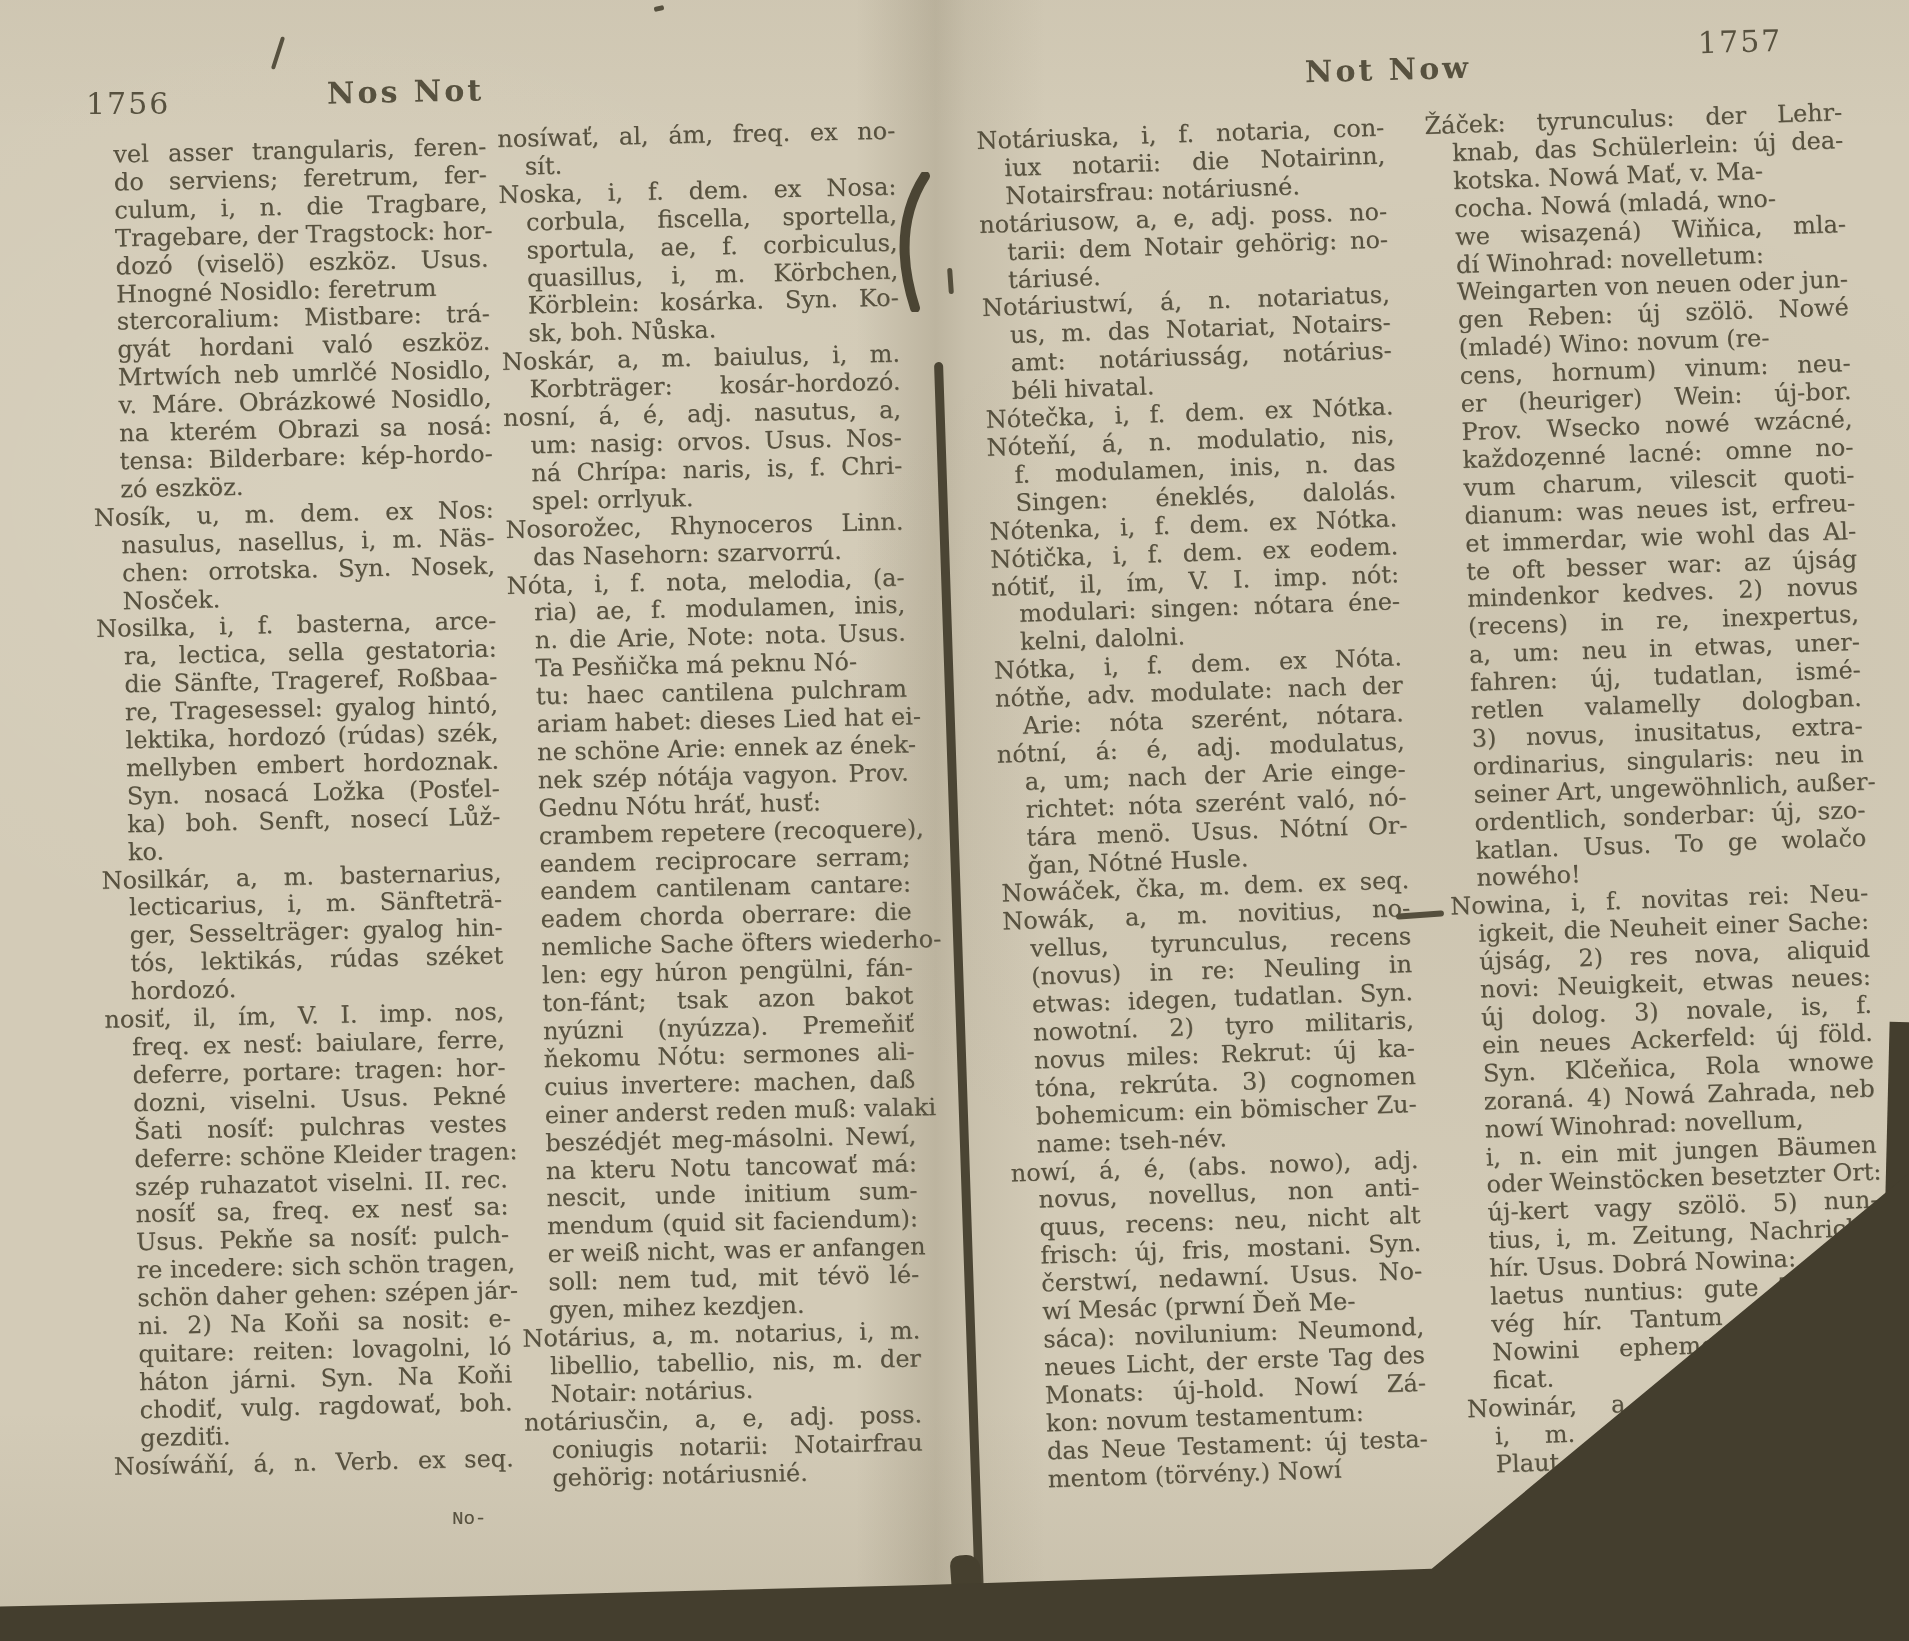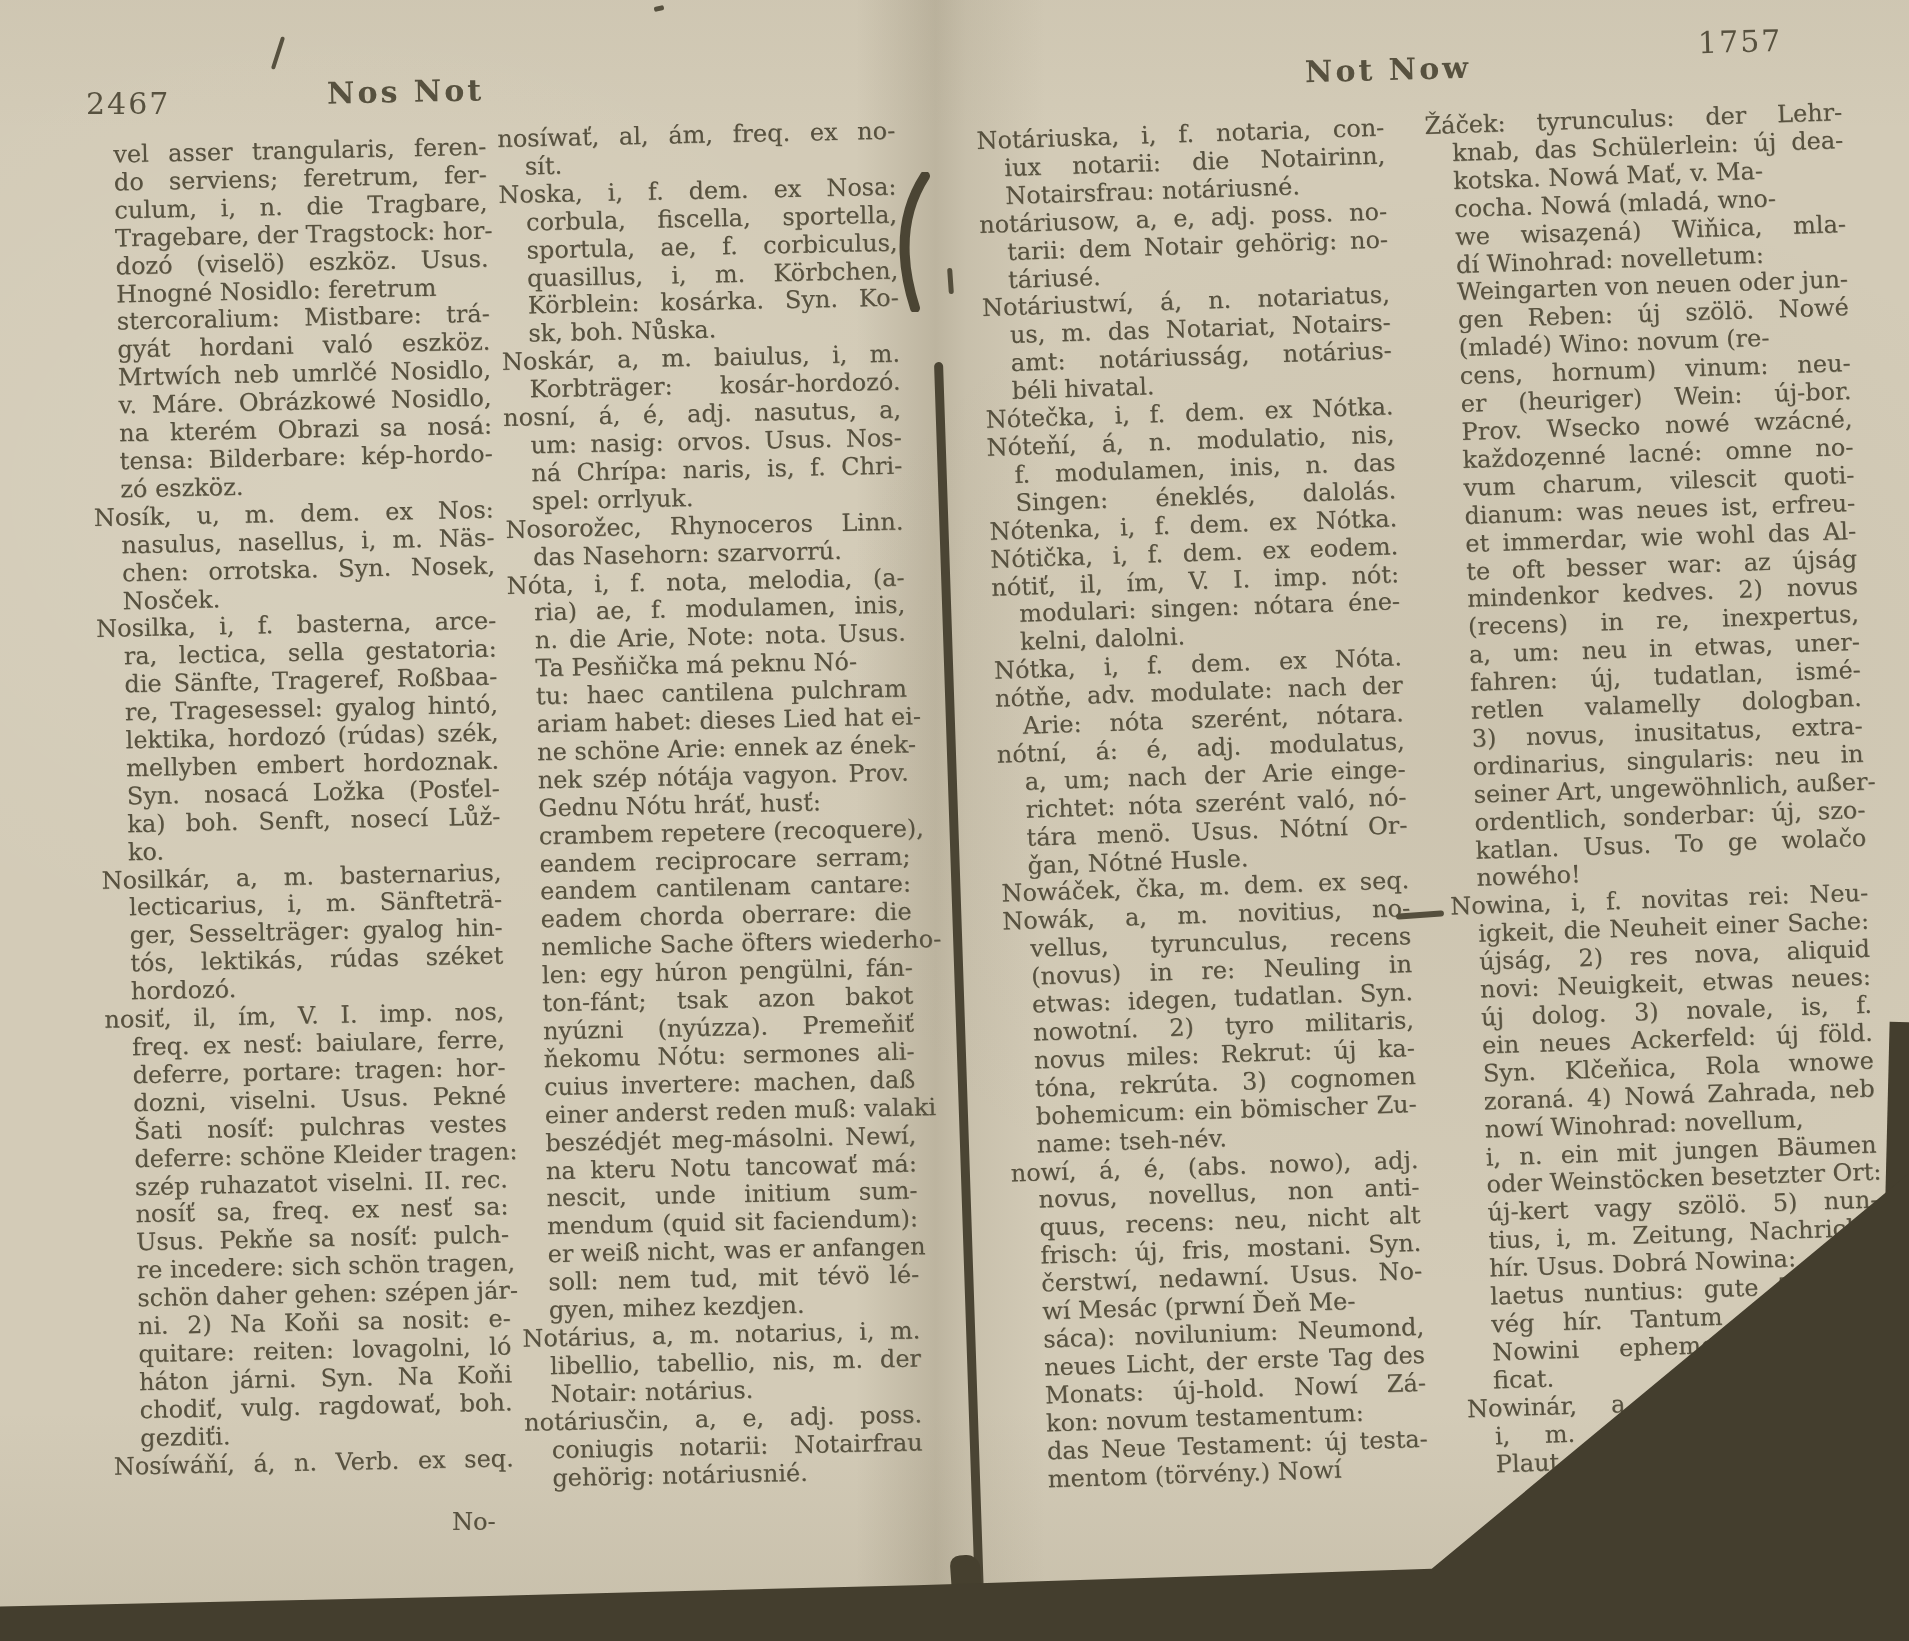--- a/index.html
+++ b/index.html
@@ -32,22 +32,22 @@
   .col .tl.cont{padding-left:27px;}
   .col .tl.cont2{padding-left:235px;}
   #col-1756-a{left:86px;top:142px;width:400px;transform:rotate(-1.2deg);}
   #col-1756-b{left:497px;top:126px;width:398px;transform:rotate(-1.2deg);}
   #col-1757-a{left:976px;top:128px;width:408px;transform:rotate(-1.9deg);}
   #col-1757-b{left:1424px;top:113px;width:418px;transform:rotate(-1.9deg);}
   #pagenum-left{left:86px;top:86px;}
   #head-left{left:327px;top:74px;transform:rotate(-1.2deg);}
   #head-right{left:1305px;top:52px;transform:rotate(-1.6deg);}
   #pagenum-right{left:1698px;top:24px;transform:rotate(-1.6deg);}
-  .catchword{position:absolute;left:452px;top:1508px;font-size:24px;
-    text-shadow:0.4px 0.4px 0 rgba(87,81,63,0.45);}
+  .catchword{position:absolute;left:452px;top:1508px;font-size:19px;
+    text-shadow:0.4px 0.4px 0 rgba(87,81,63,0.45);font-family:Liberation Mono, monospace;}
   .gutter-line{
     position:absolute;left:934px;top:362px;width:9px;height:1255px;
     background:#4b4534;border-radius:5px;
     transform-origin:top center;transform:rotate(-1.9deg);
   }
   .gutter-blob{
     position:absolute;left:952px;top:1555px;width:30px;height:75px;
     background:#46402f;border-radius:10px 14px 4px 10px;transform:rotate(-4deg);
   }
   .ink-blot{position:absolute;left:891px;top:172px;width:42px;height:140px;}
@@ -78,21 +78,21 @@
 </style>
 </head>
 <body>
 
 <div class="scan">
 
   <div class="paper-overlay"></div>
   <div class="gutter-shadow"></div>
 
   <div>
-    <div class="pagenum" id="pagenum-left">2467</div>
+    <div class="pagenum" id="pagenum-left">1756</div>
     <div class="running-head" id="head-left">Nos Not</div>
     <div class="col" id="col-1756-a">
         <div class="tl cont">vel asser trangularis, feren-</div>
         <div class="tl cont">do serviens; feretrum, fer-</div>
         <div class="tl cont">culum, i, n. die Tragbare,</div>
         <div class="tl cont">Tragebare, der Tragstock: hor-</div>
         <div class="tl cont">dozó (viselö) eszköz. Usus.</div>
         <div class="tl cont short">Hnogné Nosidlo: feretrum</div>
         <div class="tl cont">stercoralium: Mistbare: trá-</div>
         <div class="tl cont">gyát hordani való eszköz.</div>

